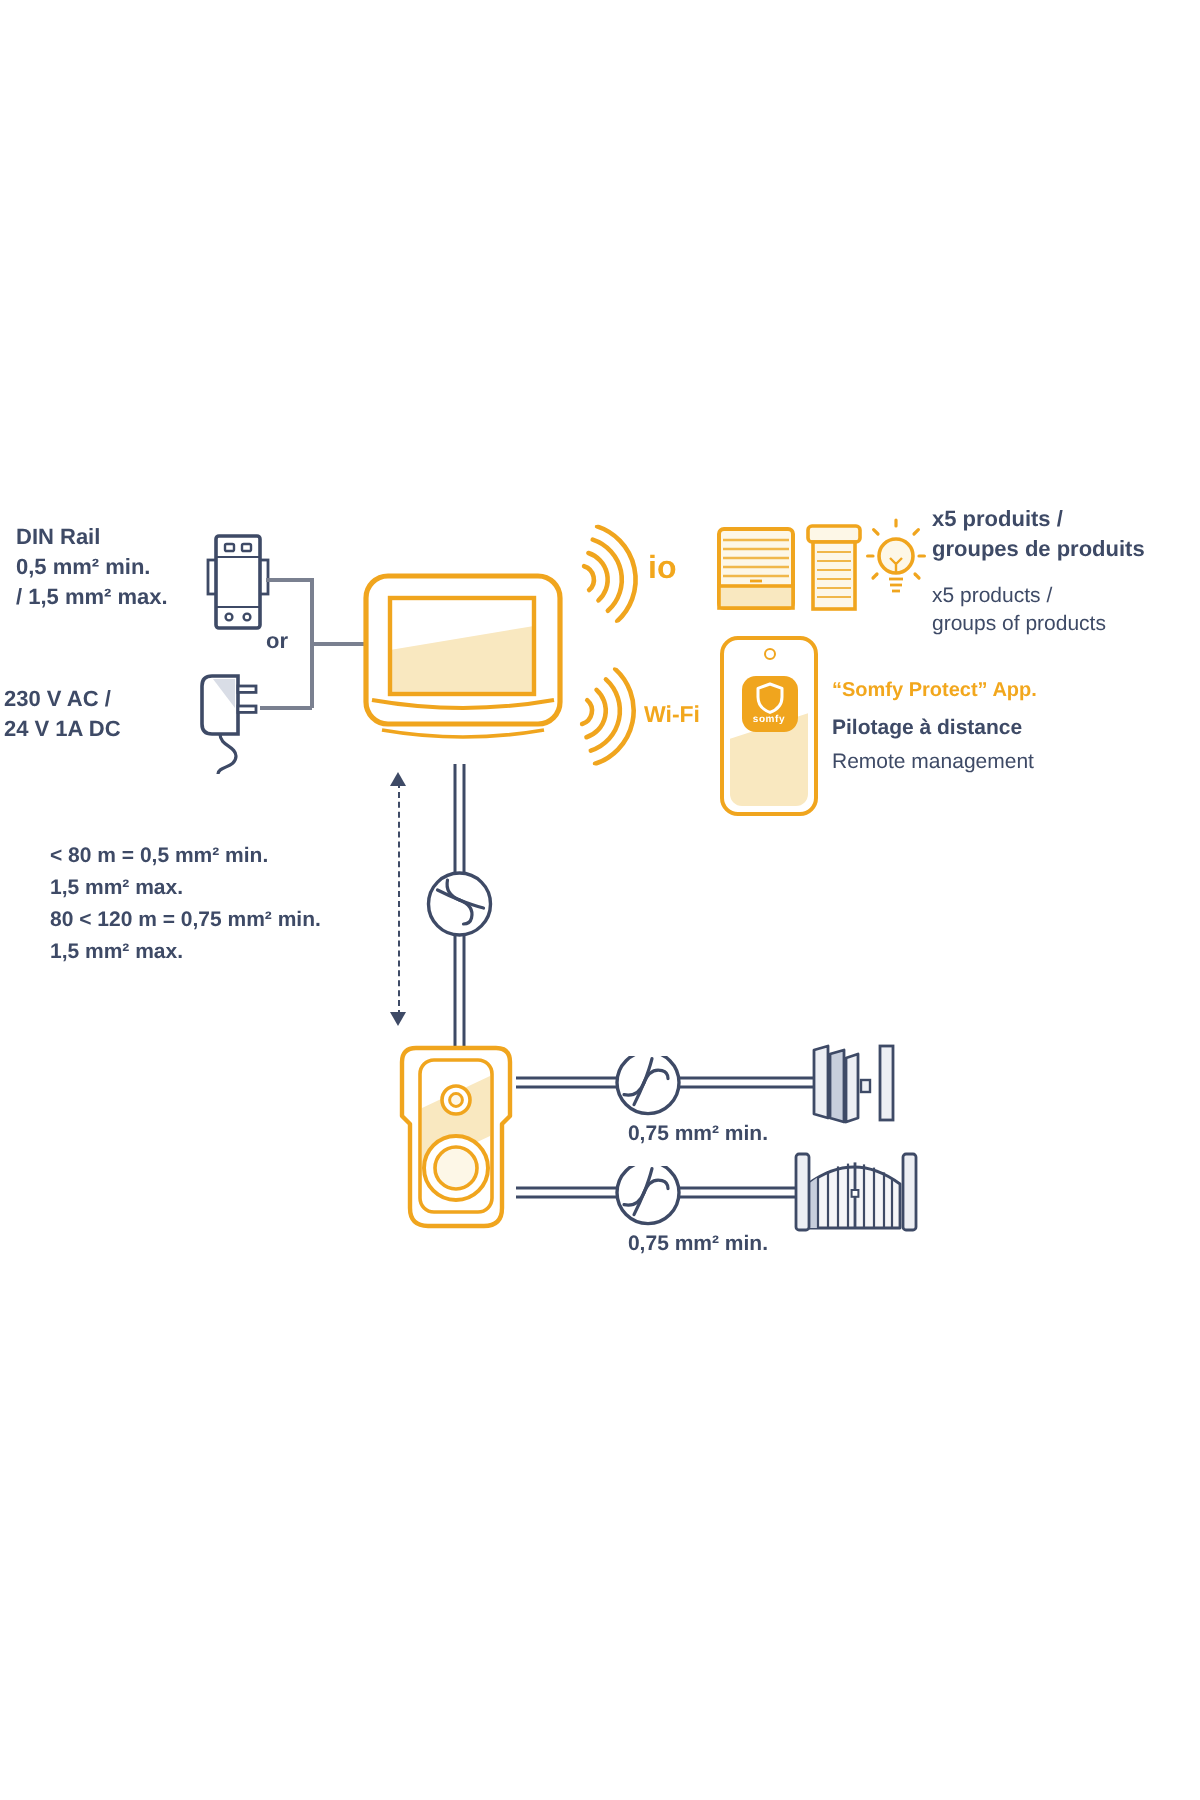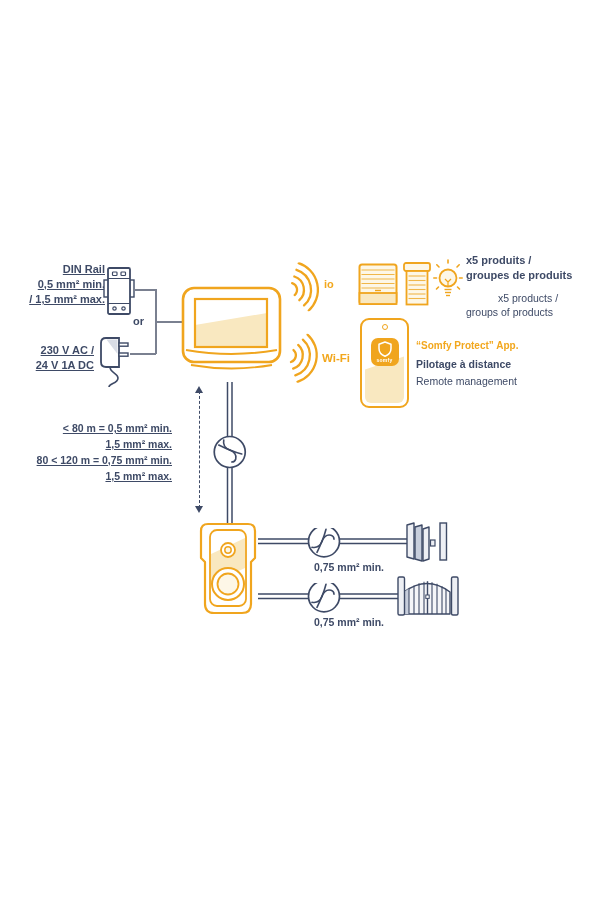--- a/index.html
+++ b/index.html
@@ -6,21 +6,21 @@
   #canvas{
     position:relative;width:600px;height:900px;background:#ffffff;overflow:hidden;
     font-family:"Liberation Sans","DejaVu Sans",sans-serif;
   }
   .abs{position:absolute;}
   .t-navy{color:#3e4a66;}
   .t-orange{color:#f2a71d;}
   .b{font-weight:bold;}
   .lbl{font-size:11px;line-height:15px;}
   .lbl-sm{font-size:10.5px;line-height:14px;}
-  .right{text-align:right;text-decoration:underline;}
+  .right{}
   .center{text-align:right;}
   .gline{background:#7a8090;}
   
   .dash-line{border-left:1.5px dashed #3e4a66;position:absolute;left:4px;top:5px;bottom:5px;}
   .arr{width:0;height:0;position:absolute;left:0;}
   .arr-up{border-left:4.5px solid transparent;border-right:4.5px solid transparent;border-bottom:7px solid #3e4a66;top:0;}
   .arr-dn{border-left:4.5px solid transparent;border-right:4.5px solid transparent;border-top:7px solid #3e4a66;bottom:0;}
   
   .phone{box-sizing:border-box;width:49px;height:90px;border:2.5px solid #f0a51e;border-radius:9px;background:#fff;}
   .phone-screen{position:absolute;left:3px;right:3px;top:3px;bottom:3px;border-radius:6px;background:#f9e8c0;
@@ -88,21 +88,21 @@
   <div class="abs" style="left:287px;top:261px;transform:rotate(-12deg);">
     <svg width="42" height="50" viewBox="0 0 42 50">
       <g fill="none" stroke="#f0a51e" stroke-width="2.3" stroke-linecap="round">
         <path d="M6.5,18.9 A7,7 0 0 1 6.5,31.1"></path>
         <path d="M10,12.9 A14,14 0 0 1 10,37.1"></path>
         <path d="M13.5,6.8 A21,21 0 0 1 13.5,43.2"></path>
         <path d="M17,0.8 A28,28 0 0 1 17,49.2"></path>
       </g>
     </svg>
   </div>
-  <div class="abs lbl b t-orange" style="left:324px;top:277px;font-size:11px;">io</div>
+  <div class="abs lbl b t-orange" style="left:324px;top:277px;font-size:16px;">io</div>
 
   <div class="abs" style="left:358px;top:263px;">
     <svg width="40" height="43" viewBox="0 0 40 43">
       <rect x="1.5" y="1.5" width="37" height="39.5" rx="2.5" fill="#fdf7e7" stroke="#f0a51e" stroke-width="2"></rect>
       <g stroke="#f0b74a" stroke-width="1.2">
         <line x1="3.5" y1="7" x2="36.5" y2="7"></line>
         <line x1="3.5" y1="11.5" x2="36.5" y2="11.5"></line>
         <line x1="3.5" y1="16" x2="36.5" y2="16"></line>
         <line x1="3.5" y1="20.5" x2="36.5" y2="20.5"></line>
         <line x1="3.5" y1="25" x2="36.5" y2="25"></line>
@@ -144,21 +144,21 @@
         <line x1="11.5" y1="30.5" x2="18.5" y2="30.5"></line>
         <line x1="12" y1="33.5" x2="18" y2="33.5"></line>
         <line x1="13" y1="36.5" x2="17" y2="36.5"></line>
       </g>
     </svg>
   </div>
 
   <div class="abs" style="left:466px;top:253px;width:132px;">
     <div class="lbl b t-navy">x5 produits /</div>
     <div class="lbl b t-navy">groupes de produits</div>
-    <div class="lbl-sm t-navy" style="margin-top:8px;margin-left:32px;">x5 products /</div>
+    <div class="lbl-sm t-navy" style="margin-top:8px;">x5 products /</div>
     <div class="lbl-sm t-navy">groups of products</div>
   </div>
 
   <div class="abs" style="left:285px;top:334px;transform:rotate(12deg);">
     <svg width="42" height="50" viewBox="0 0 42 50">
       <g fill="none" stroke="#f0a51e" stroke-width="2.3" stroke-linecap="round">
         <path d="M6.5,18.9 A7,7 0 0 1 6.5,31.1"></path>
         <path d="M10,12.9 A14,14 0 0 1 10,37.1"></path>
         <path d="M13.5,6.8 A21,21 0 0 1 13.5,43.2"></path>
         <path d="M17,0.8 A28,28 0 0 1 17,49.2"></path>

